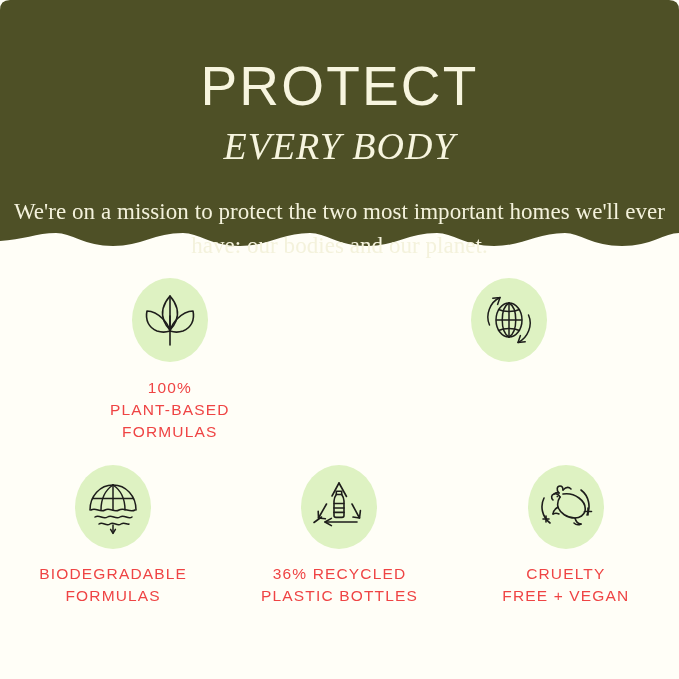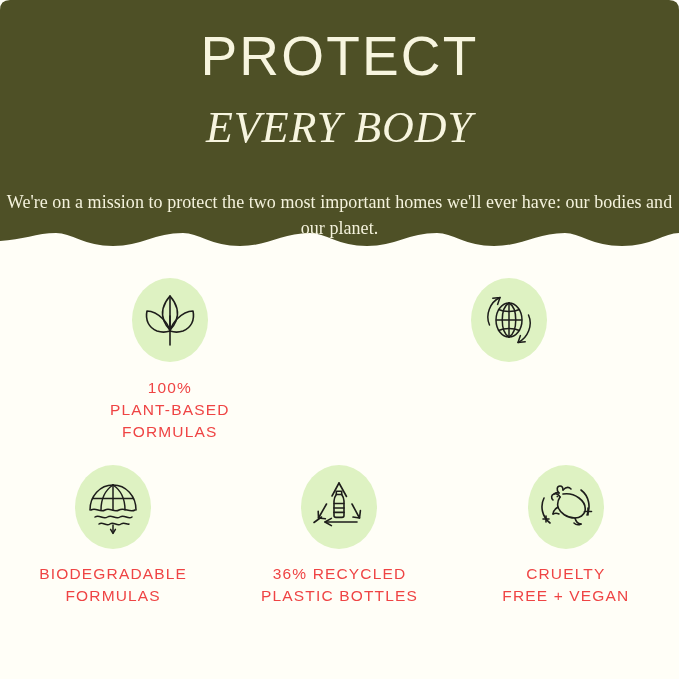--- a/index.html
+++ b/index.html
@@ -35,44 +35,44 @@
   }
   .header-content {
     position: absolute;
     left: 0;
     top: 0;
     width: 679px;
     text-align: center;
   }
   .title-line1 {
     margin: 0;
-    padding-top: 28px;
+    padding-top: 58px;
     font-family: "Liberation Sans", sans-serif;
     font-weight: 400;
     font-size: 55px;
     line-height: 1.02;
     letter-spacing: 2.2px;
     color: #F7F5DF;
   }
   .title-line2 {
-    margin: 17px;
+    margin: 8px;
     padding-top: 5px;
     font-family: "Liberation Serif", serif;
     font-style: italic;
     font-weight: 400;
-    font-size: 44px;
+    font-size: 38px;
     line-height: 1.02;
     letter-spacing: 1px;
     color: #F7F5DF;
   }
   .subtitle {
     margin: 0;
     padding-top: 21px;
     font-family: "Liberation Serif", serif;
-    font-size: 18px;
+    font-size: 23px;
     line-height: 1.47;
     letter-spacing: 0.05px;
     color: #F4F2DC;
   }
 
   
   .grid {
     position: absolute;
     left: 0;
     top: 278px;

